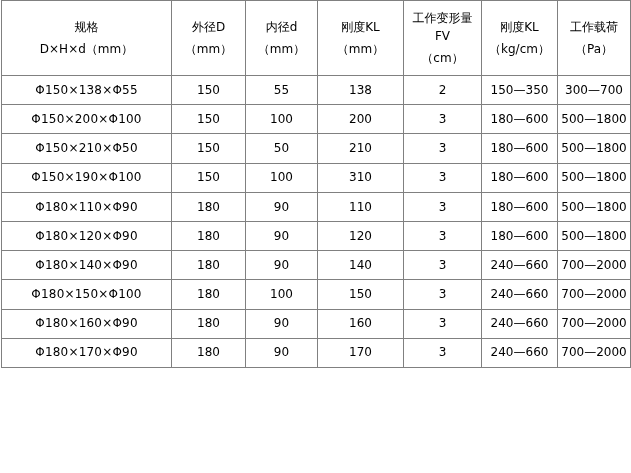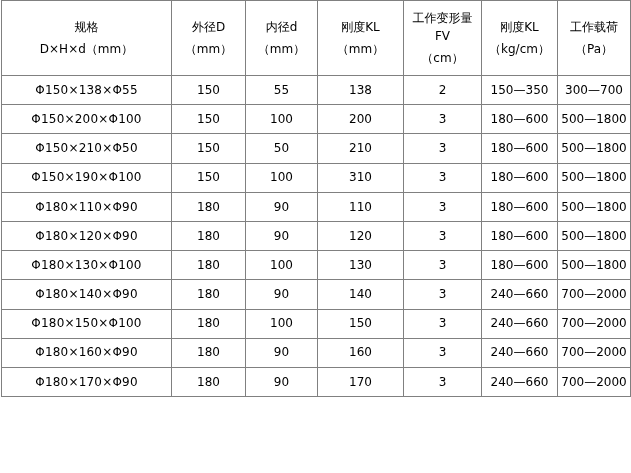--- a/index.html
+++ b/index.html
@@ -152,29 +152,20 @@
     <tr>
       <td class="spec">Φ180×120×Φ90</td>
       <td>180</td>
       <td>90</td>
       <td>120</td>
       <td>3</td>
       <td>180—600</td>
       <td>500—1800</td>
     </tr>
     <tr>
-      <td class="spec">Φ180×130×Φ100</td>
-      <td>180</td>
-      <td>100</td>
-      <td>130</td>
-      <td>3</td>
-      <td>180—600</td>
-      <td>500—1800</td>
-    </tr>
-    <tr>
       <td class="spec">Φ180×140×Φ90</td>
       <td>180</td>
       <td>90</td>
       <td>140</td>
       <td>3</td>
       <td>240—660</td>
       <td>700—2000</td>
     </tr>
     <tr>
       <td class="spec">Φ180×150×Φ100</td>

